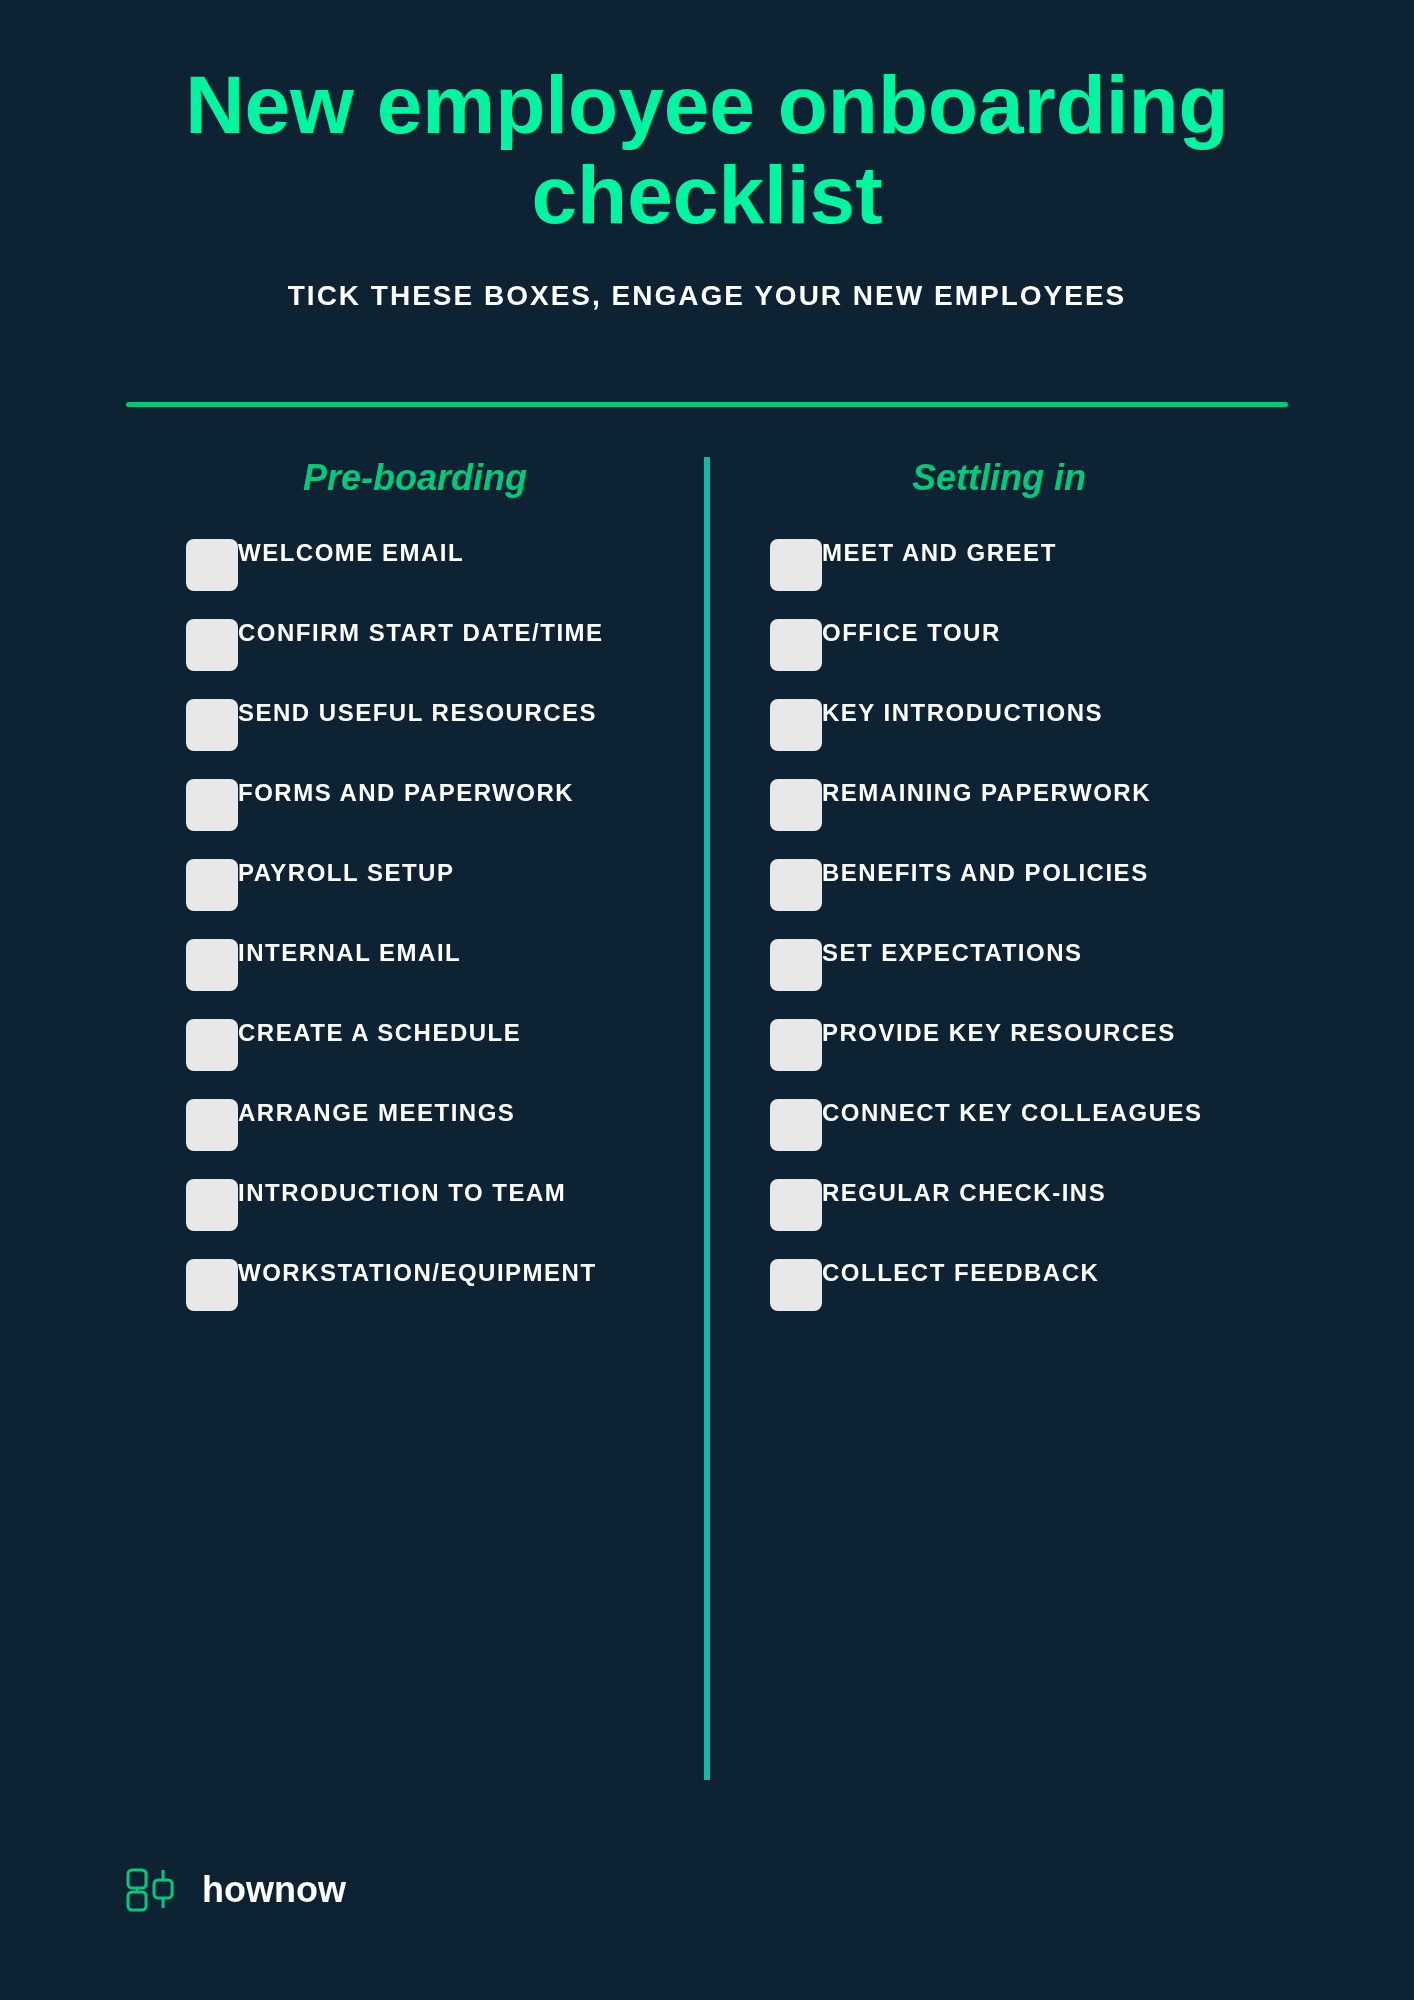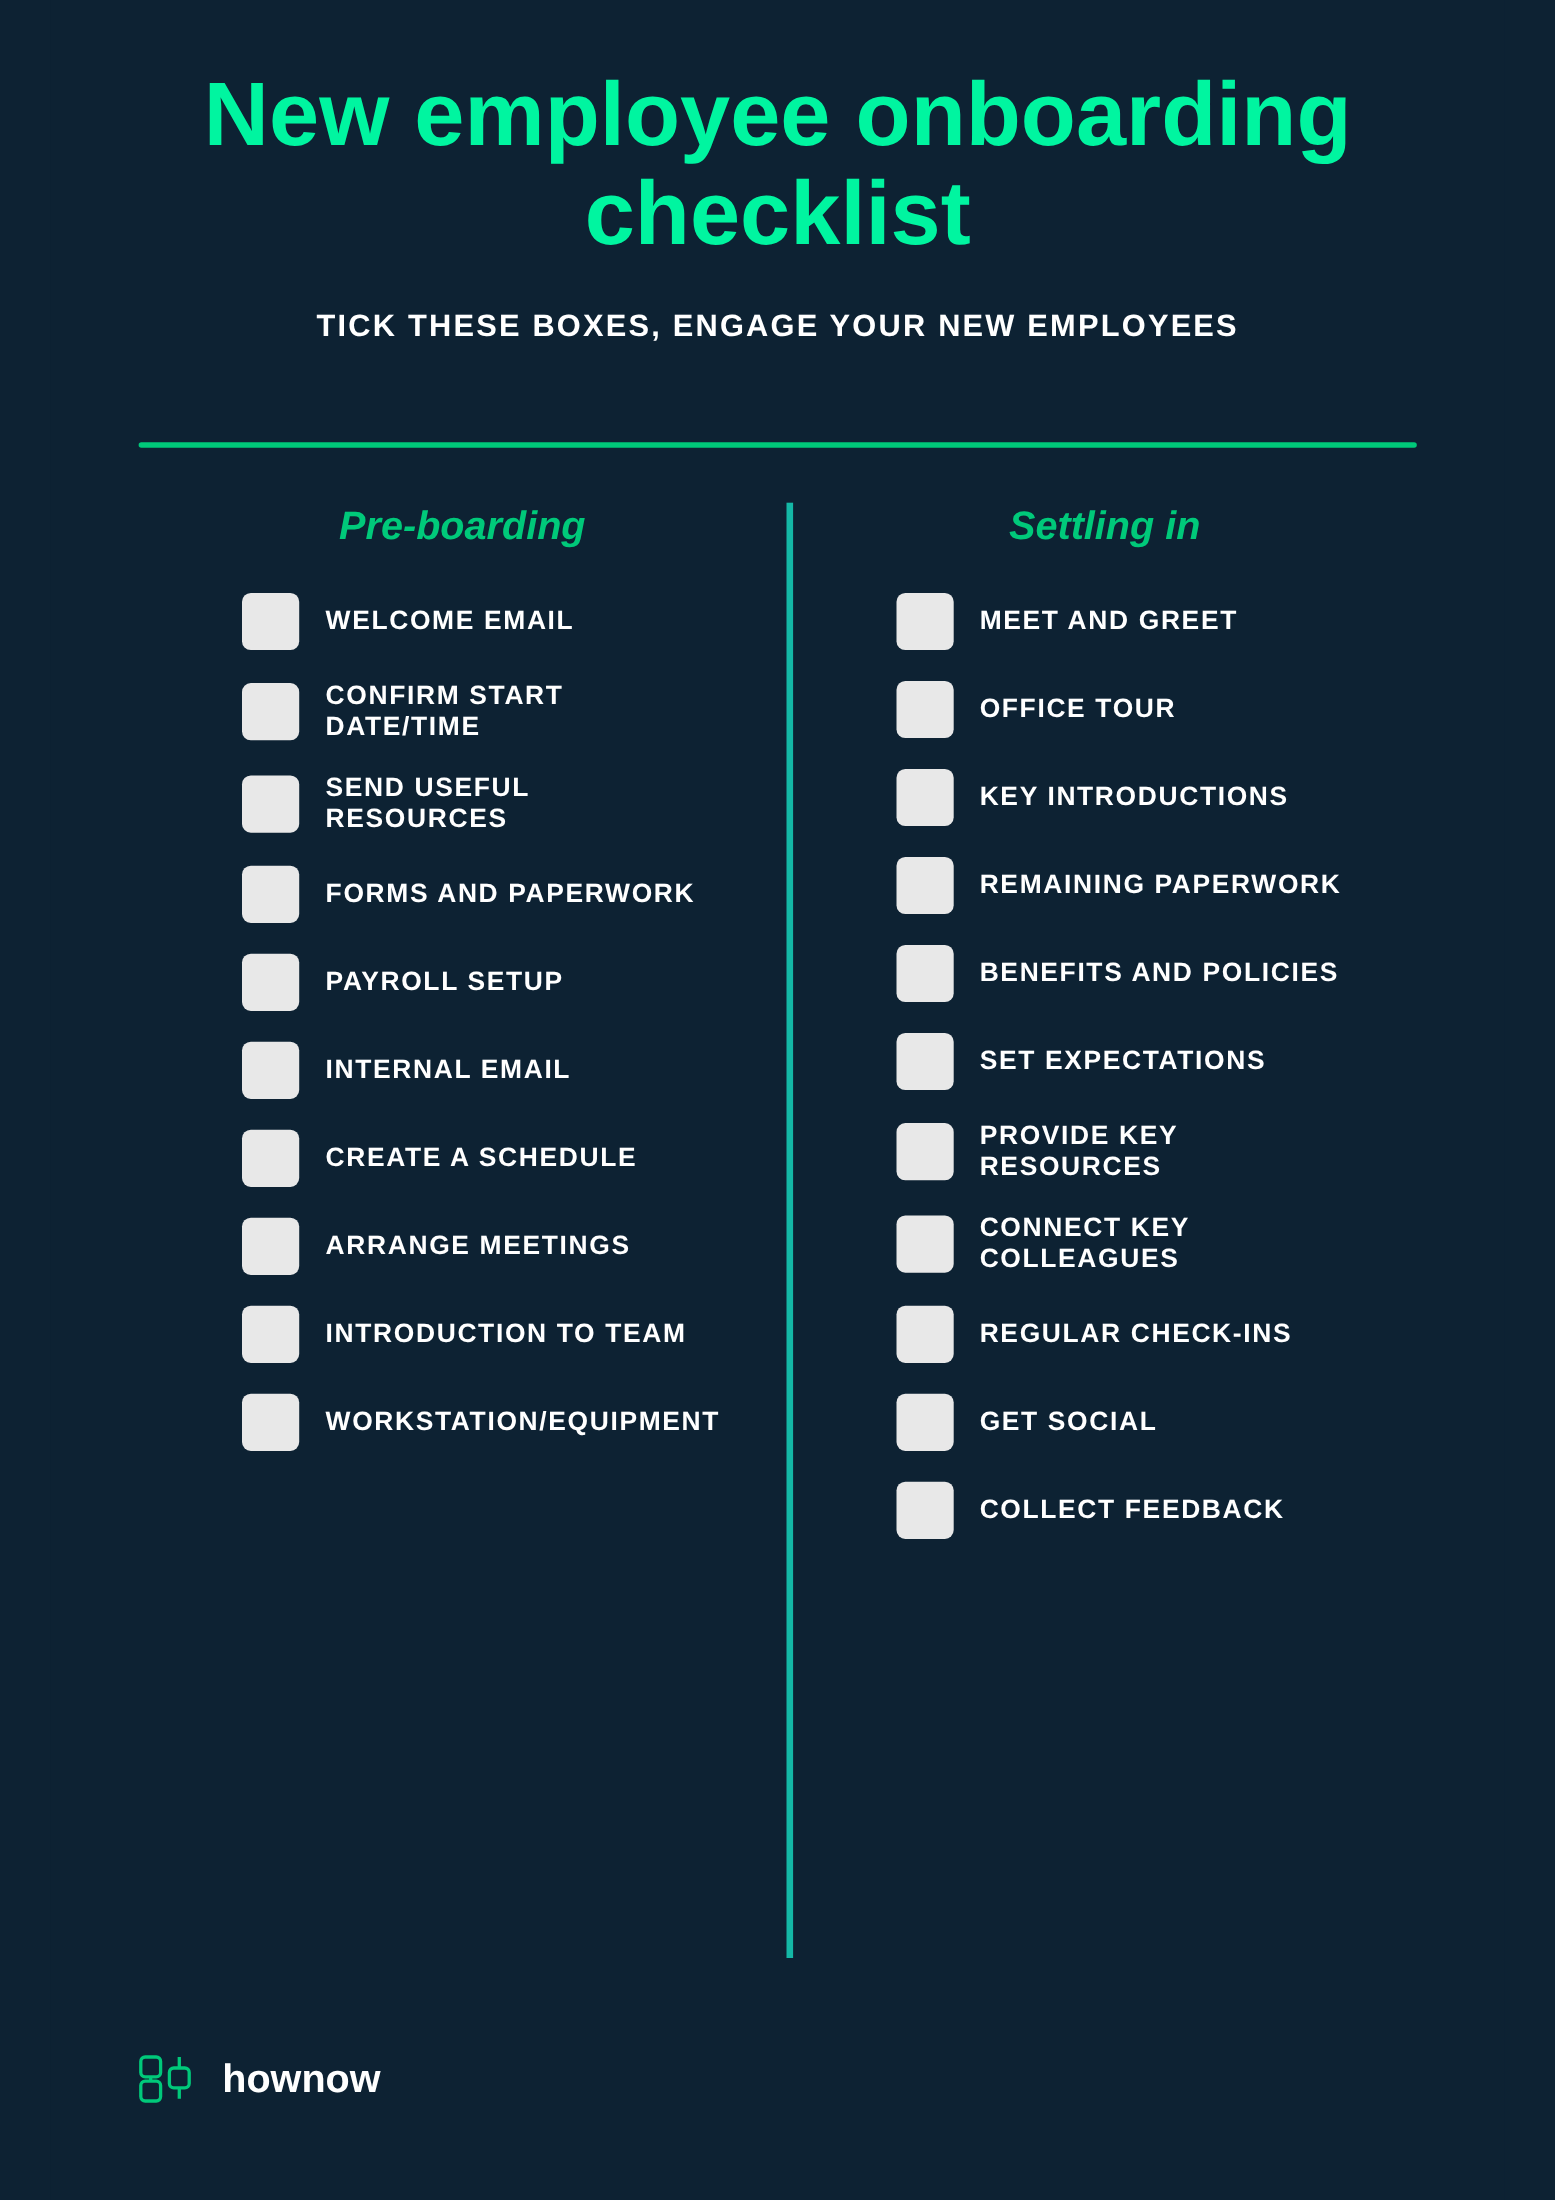--- a/index.html
+++ b/index.html
@@ -85,23 +85,21 @@
 
     .checklist {
       display: flex;
       flex-direction: column;
       gap: 28px;
       width: 100%;
     }
 
     .checklist-item {
       display: flex;
-      align-items: center;
-      gap: 24px;
-      margin-left: 34px;
+      align-items: flex-start;
     }
 
     .checkbox {
       width: 52px;
       height: 52px;
       min-width: 52px;
       background-color: #e8e8e8;
       border-radius: 8px;
     }
 
@@ -229,24 +227,20 @@
             <div class="checkbox"></div>
             <span class="item-label">PROVIDE KEY RESOURCES</span>
           </div>
           <div class="checklist-item">
             <div class="checkbox"></div>
             <span class="item-label">CONNECT KEY COLLEAGUES</span>
           </div>
           <div class="checklist-item">
             <div class="checkbox"></div>
             <span class="item-label">REGULAR CHECK-INS</span>
-          </div>
-          <div class="checklist-item">
-            <div class="checkbox"></div>
-            <span class="item-label">GET SOCIAL</span>
           </div>
           <div class="checklist-item">
             <div class="checkbox"></div>
             <span class="item-label">COLLECT FEEDBACK</span>
           </div>
         </div>
     </div>
 
   </div>
 

